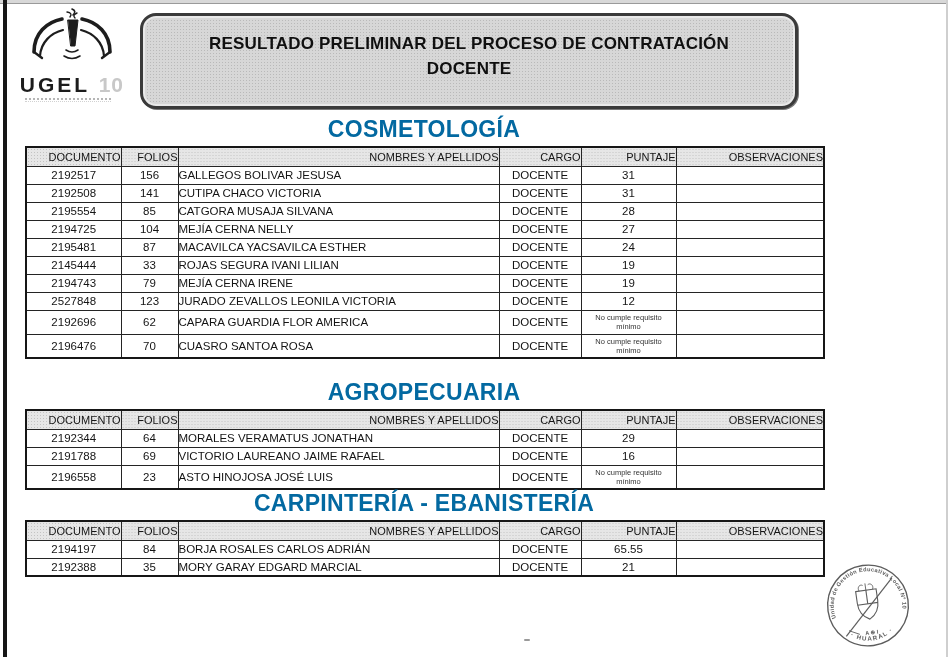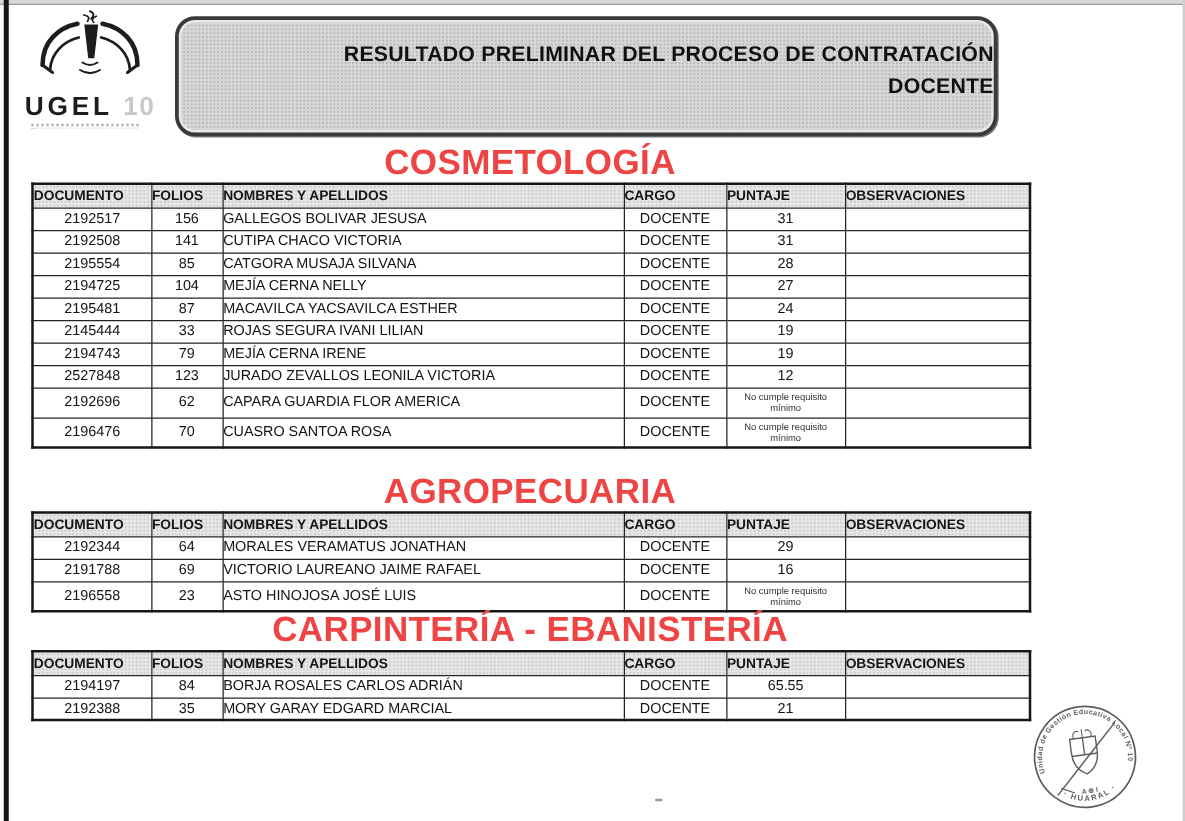--- a/index.html
+++ b/index.html
@@ -19,33 +19,33 @@
   .logo-tagline { margin:3px auto 0; width:86px; height:4px;
     border-top:2px dotted #b5b5b5; border-bottom:1px dotted #d2d2d2; }
 
   
   .banner { position:absolute; left:140px; top:13px; width:658px; height:96px;
     border:3px solid #3a3a3a; border-radius:16px;
     background:#d7d7d7;
     background-image:radial-gradient(#b9b9b9 0.6px, transparent 0.7px);
     background-size:3px 3px;
     box-shadow:inset 0 0 0 2px #e9e9e9, 1px 1px 0 #777;
-    text-align:right; padding-top:15px; }
+    text-align:center; padding-top:15px; }
   .banner-line { font-size:17px; font-weight:700; line-height:25px; color:#101010; letter-spacing:0.2px; }
 
   
   .section { position:absolute; left:25px; width:798px; }
-  .section-title { text-align:center; font-size:28px; font-weight:800; color:#ef4444;
+  .section-title { text-align:center; font-size:23px; font-weight:800; color:#0369a1;
     letter-spacing:0.3px; margin-bottom:4px; line-height:25px; }
   table { border-collapse:collapse; width:798px; table-layout:fixed; border:2px solid #161616; }
   th, td { border:1px solid #242424; overflow:hidden; white-space:nowrap; }
-  th { height:19px; font-size:11px; font-weight:700; color:#151515;
+  th { height:19px; font-size:11px; font-weight:400; color:#151515;
     background:#e6e6e6;
     background-image:radial-gradient(#c3c3c3 0.5px, transparent 0.6px);
-    background-size:3px 3px; text-align:left; }
+    background-size:3px 3px; text-align:right; }
   td { height:18px; font-size:11.5px; text-align:center; color:#141414; padding:0 3px; }
   td.c-nom { text-align:left; padding-left:0; }
   td.c-pun.nq { font-size:7.5px; line-height:1.2; white-space:normal; padding:1px 10px; height:24px; color:#333;margin-left:28px; }
 
   
   .stamp { position:absolute; left:816px; top:554px; width:104px; height:103px;
     transform:rotate(-8deg); opacity:0.88; }
 
   
   .speck { position:absolute; left:524px; top:639px; width:6px; height:2px; background:#9a9a9a; border-radius:1px; }

